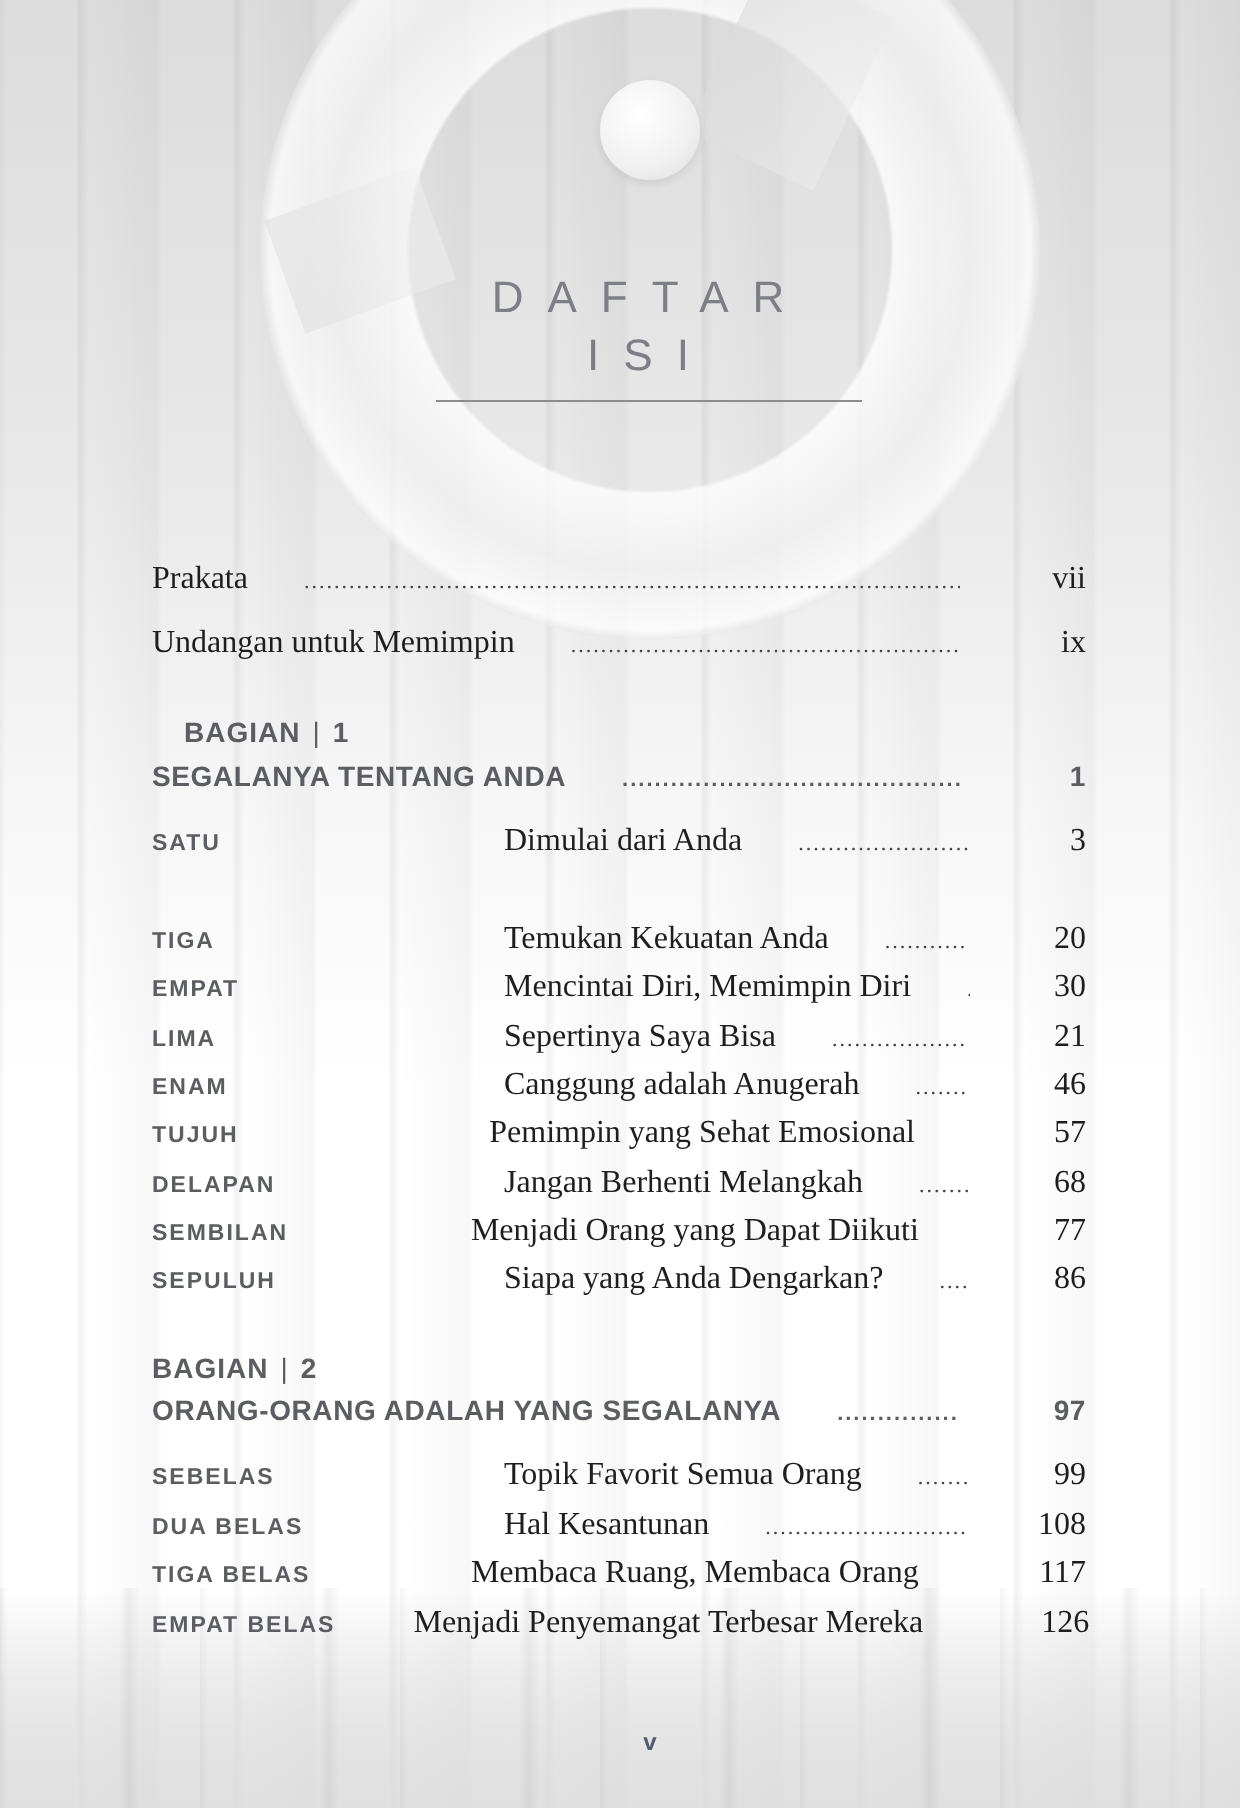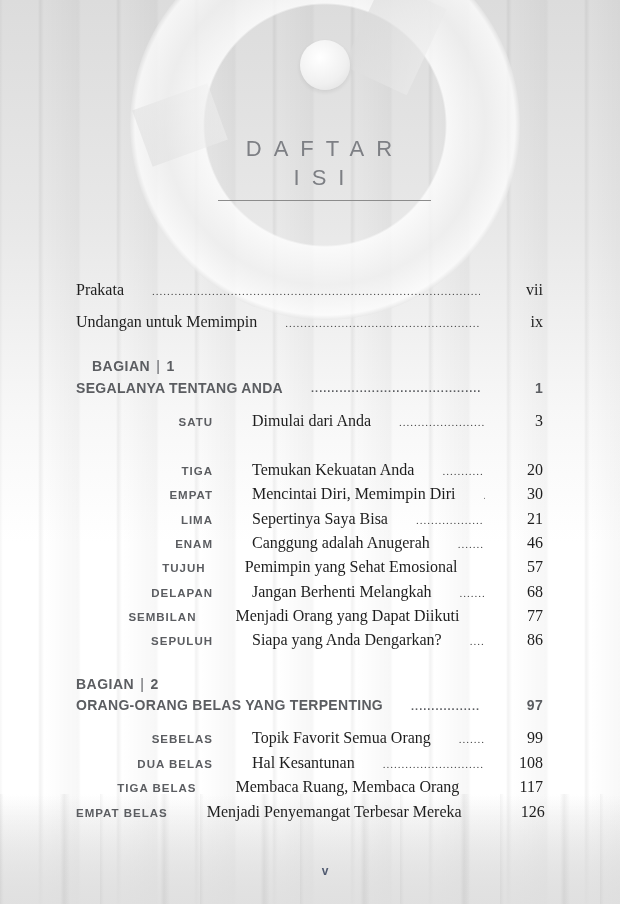--- a/index.html
+++ b/index.html
@@ -51,21 +51,21 @@
   .dots::after { content: "........................................................................................................................................................................................................"; }
   .front .pg { width: 32px; text-align: right; }
 
   .part-label { position: absolute; left: 76px; font-family: "Liberation Sans", sans-serif; font-weight: bold; font-size: 14px; color: #5b5d61; letter-spacing: 0.5px; }
   .part-label .sep { font-weight: normal; margin: 0 6px; }
   .part-title { left: 76px; width: 467px; font-family: "Liberation Sans", sans-serif; font-weight: bold; font-size: 14px; color: #5b5d61; letter-spacing: 0.3px; }
   .part-title .dots { color: #5b5d61; font-weight: bold; margin-right: 12px; }
   .part-title .pg { width: 26px; text-align: right; }
 
   .chap { left: 76px; width: 467px; font-size: 16px; }
-  .chap .num { font-family: "Liberation Sans", sans-serif; font-weight: bold; font-size: 11.5px; color: #5b5d61; letter-spacing: 1px; text-align: right; width: 137px; margin-right: 14px; white-space: nowrap; }
+  .chap .num { font-family: "Liberation Sans", sans-serif; font-weight: bold; font-size: 11.5px; color: #5b5d61; letter-spacing: 1px; text-align: left; width: 137px; margin-right: 14px; white-space: nowrap; }
   .chap .lbl { white-space: nowrap; text-align: right; }
   .chap .pg { width: 28px; text-align: right; }
 
   .folio { position: absolute; left: 0; width: 650px; text-align: center; top: 864px; font-family: "Liberation Sans", sans-serif; font-weight: bold; font-size: 12px; color: #505a70; }
 </style>
 </head>
 <body>
 
 <div class="bg"></div>
 <div class="buoy"></div>
@@ -86,21 +86,21 @@
   </div>
   <div class="row front" style="top:313px;">
     <span class="lbl">Undangan untuk Memimpin</span>
     <span class="dots"></span>
     <span class="pg">ix</span>
   </div>
 
   <div class="part-label" style="top:358px;margin-left:16px;">
     <span>BAGIAN</span><span class="sep">|</span><span>1</span>
   </div>
-  <div class="row part-title" style="top:380px;align-items:center;">
+  <div class="row part-title" style="top:380px;">
     <span class="lbl">SEGALANYA TENTANG ANDA</span>
     <span class="dots"></span>
     <span class="pg">1</span>
   </div>
 
   <div class="row chap" style="top:412px;">
       <span class="num">SATU</span>
       <span class="lbl">Dimulai dari Anda</span>
       <span class="dots"></span>
       <span class="pg">3</span>
@@ -151,21 +151,21 @@
       <span class="num">SEPULUH</span>
       <span class="lbl">Siapa yang Anda Dengarkan?</span>
       <span class="dots"></span>
       <span class="pg">86</span>
     </div>
 
   <div class="part-label" style="top:676px;">
     <span>BAGIAN</span><span class="sep">|</span><span>2</span>
   </div>
   <div class="row part-title" style="top:697px;">
-    <span class="lbl">ORANG-ORANG BELAS YANG TERPENTING</span>
+    <span class="lbl">ORANG-ORANG ADALAH YANG SEGALANYA</span>
     <span class="dots"></span>
     <span class="pg">97</span>
   </div>
 
   <div class="row chap" style="top:729px;">
       <span class="num">SEBELAS</span>
       <span class="lbl">Topik Favorit Semua Orang</span>
       <span class="dots"></span>
       <span class="pg">99</span>
     </div>

